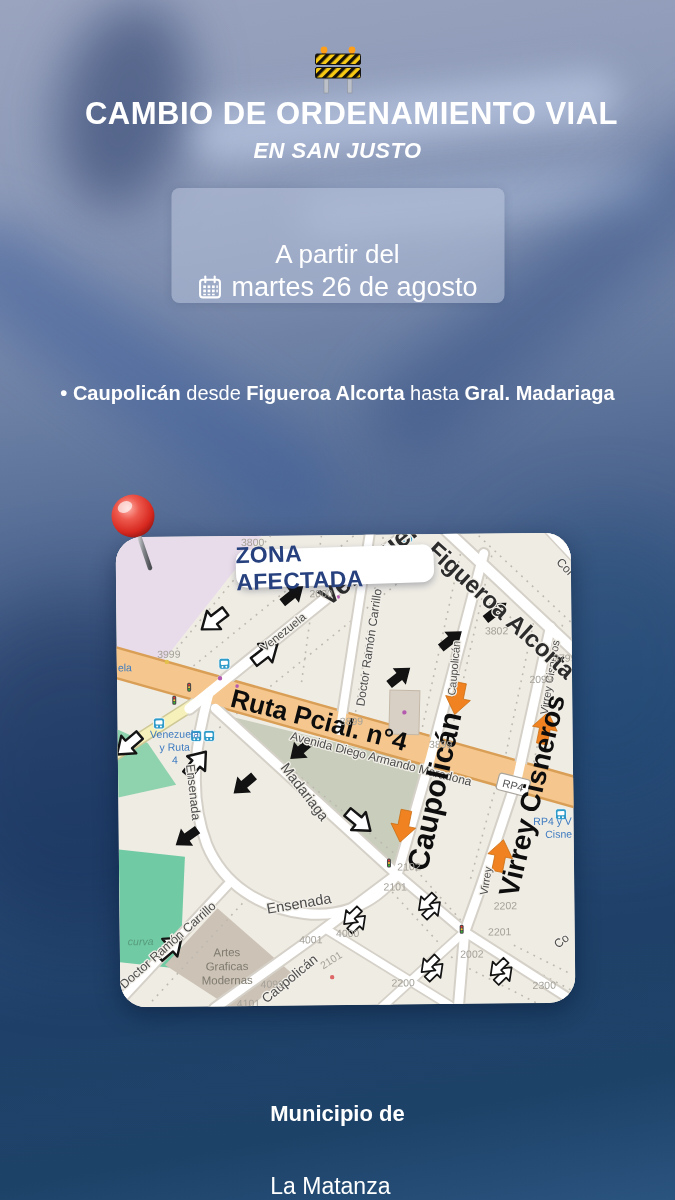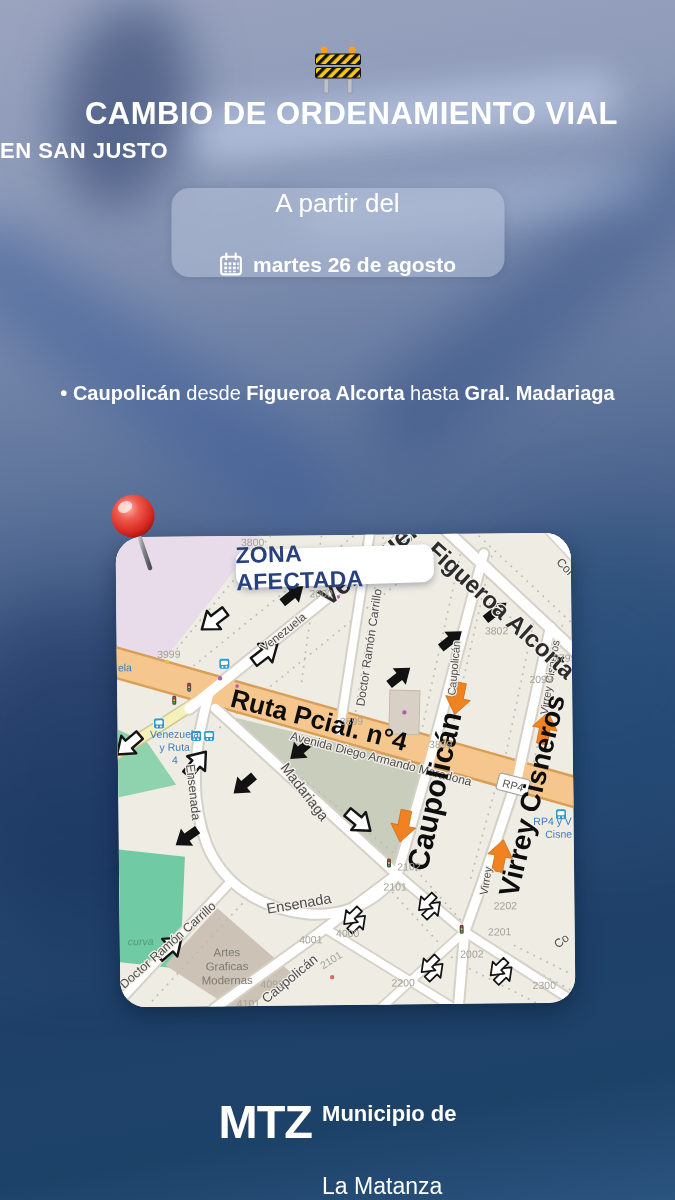--- a/index.html
+++ b/index.html
@@ -13,28 +13,28 @@
   .bl2 { left:190px; top:90px; width:430px; height:52px; background:rgba(198,214,241,.55); filter:blur(16px); transform:rotate(-6deg); border-radius:26px; }
   .bl3 { left:300px; top:180px; width:360px; height:46px; background:rgba(188,206,236,.4); filter:blur(18px); transform:rotate(-5deg); border-radius:23px; }
   .bl4 { left:-90px; top:330px; width:460px; height:90px; background:rgba(62,94,153,.5); filter:blur(26px); transform:rotate(36deg); border-radius:45px; }
   .bl5 { left:320px; top:230px; width:520px; height:85px; background:rgba(47,76,128,.45); filter:blur(28px); transform:rotate(-40deg); border-radius:40px; }
   .bl6 { left:-80px; top:600px; width:320px; height:340px; background:rgba(13,38,77,.45); filter:blur(46px); border-radius:50%; }
   .bl7 { right:-60px; top:520px; width:260px; height:300px; background:rgba(21,70,110,.35); filter:blur(40px); border-radius:50%; }
 
   .barrier { position:absolute; left:0; right:0; top:46px; display:flex; justify-content:center; }
   .title { position:absolute; left:0; right:0; top:96px; margin:0; text-align:center;
            color:#fff; font-size:31px; font-weight:800; letter-spacing:.5px;padding-left:28px; }
-  .subtitle { position:absolute; left:0; right:0; top:138px; margin:0; text-align:left;
-              color:#fff; font-size:22px; font-weight:800; letter-spacing:.5px; }
+  .subtitle { position:absolute; left:0; right:0; top:138px; margin:0; text-align:center;
+              color:#fff; font-size:22px; font-weight:800; letter-spacing:.5px;font-style:italic; }
   .date-badge { position:absolute; left:50%; top:188px; transform:translateX(-50%);
-                width:333px; height:89px; border-radius:18px;
+                width:333px; height:115px; border-radius:8px;
                 background:rgba(186,196,220,.55); box-shadow:0 1px 8px rgba(30,45,90,.15);
-                display:flex; flex-direction:column; align-items:center; justify-content:space-between; gap:2px; }
+                display:flex; flex-direction:column; align-items:center; justify-content:flex-end; gap:2px; }
   .date-l1 { color:#fff; font-size:26px; font-weight:400; }
-  .date-l2 { color:#fff; font-size:21px; font-weight:700; display:flex; align-items:center; gap:9px; }
+  .date-l2 { color:#fff; font-size:27px; font-weight:400; display:flex; align-items:center; gap:9px; }
   .intro { position:absolute; left:50%; top:300px; transform:translateX(-50%); width:592px; margin:0;
            text-align:center; color:#fff; font-size:19.3px; line-height:1.42; font-weight:400; }
   .bullets { position:absolute; left:50%; top:380px; transform:translateX(-50%); width:614px;
              display:flex; flex-direction:column; gap:23px; }
   .bullet { margin:0; text-align:center; color:#fff; font-size:20px; line-height:1.35; font-weight:400; }
   .bullet b { font-weight:800; }
 
   .map-card { position:absolute; left:118px; top:535px; width:455px; height:470px;
               border-radius:26px; overflow:hidden; transform:rotate(-0.6deg);
               box-shadow:0 8px 24px rgba(5,20,45,.45); background:#efece4; }
@@ -389,19 +389,18 @@
           <stop offset="50%" stop-color="#85888d"></stop>
           <stop offset="100%" stop-color="#4d5055"></stop>
       </linearGradient>
     </defs>
     <line x1="45" y1="44" x2="58" y2="82" stroke="url(#pinstick)" stroke-width="4.5" stroke-linecap="round"></line>
     <circle cx="41" cy="30" r="21.5" fill="url(#pinball)"></circle>
     <ellipse cx="33" cy="21" rx="7.5" ry="5.5" fill="#fff" opacity=".65" transform="rotate(-25 33 21)"></ellipse>
   </svg>
 
   <div class="footer">
-    <span class="mtz">MTZ</span>
     <div class="org">
       <span class="org-l1">Municipio de</span>
       <span class="org-l2">La Matanza</span>
     </div>
   </div>
 </div>
 
 </body></html>

